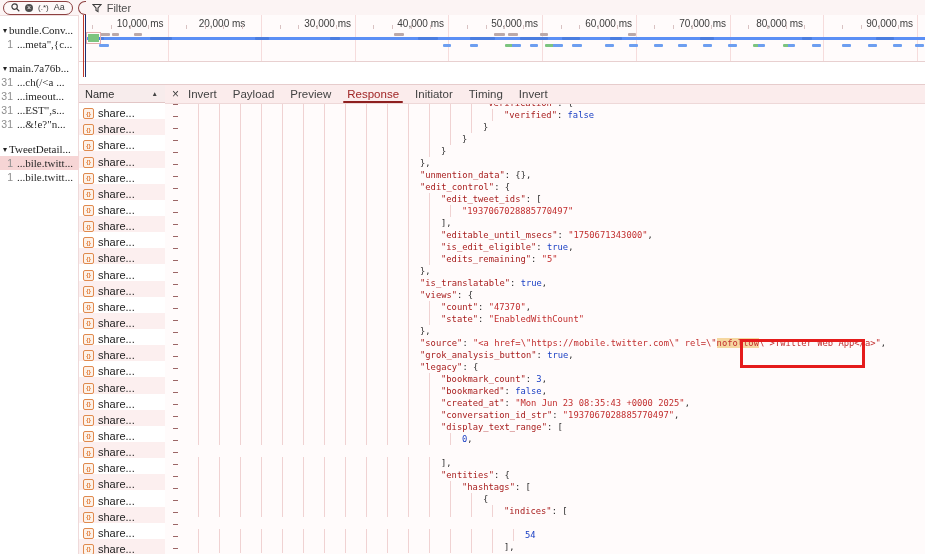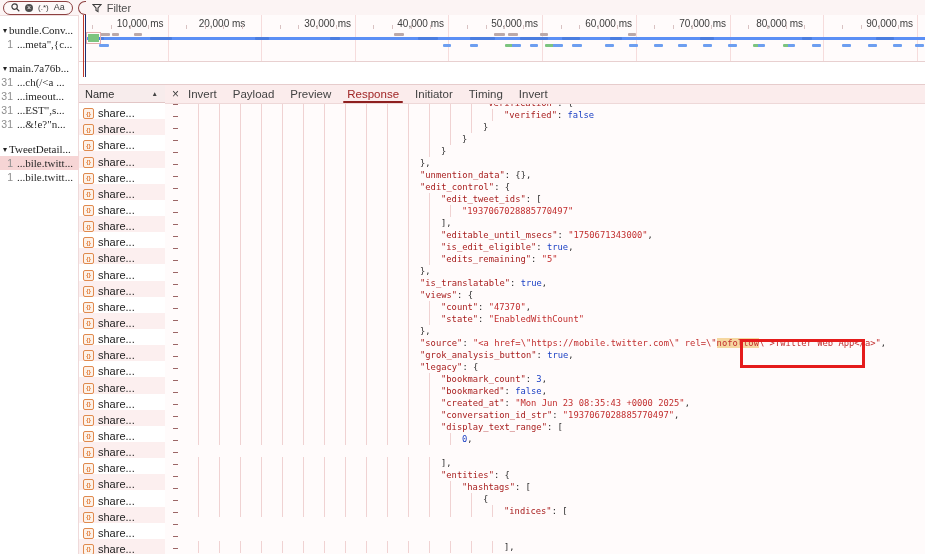--- a/index.html
+++ b/index.html
@@ -442,20 +442,21 @@
         <div class="gutter-dash" style="top: 378.5px;"></div>
         <div class="code-line" style="top: 372px;"><span class="ind" style="width: 252px;"></span><span class="tk-k">"entities"</span><span class="tk-p">: {</span></div>
         <div class="gutter-dash" style="top: 390.5px;"></div>
         <div class="code-line" style="top: 384px;"><span class="ind" style="width: 273px;"></span><span class="tk-k">"hashtags"</span><span class="tk-p">: [</span></div>
         <div class="gutter-dash" style="top: 402.5px;"></div>
         <div class="code-line" style="top: 396px;"><span class="ind" style="width: 294px;"></span><span class="tk-p">{</span></div>
         <div class="gutter-dash" style="top: 414.5px;"></div>
         <div class="code-line" style="top: 408px;"><span class="ind" style="width: 315px;"></span><span class="tk-k">"indices"</span><span class="tk-p">: [</span></div>
         <div class="gutter-dash" style="top: 426.5px;"></div>
         <div class="gutter-dash" style="top: 438.5px;"></div>
+        <div class="code-line" style="top: 432px;"><span class="ind" style="width: 336px;"></span><span class="tk-n">54</span></div>
         <div class="gutter-dash" style="top: 450.5px;"></div>
         <div class="code-line" style="top: 444px;"><span class="ind" style="width: 315px;"></span><span class="tk-p">],</span></div>
       </div>
     <div class="tabstrip">
       <span class="tab-close">×</span>
       <span id="tabs" style="display:flex;height:18px;align-items:center;">
           <span class="tab">Invert</span>
           <span class="tab">Payload</span>
           <span class="tab">Preview</span>
           <span class="tab active">Response</span>

